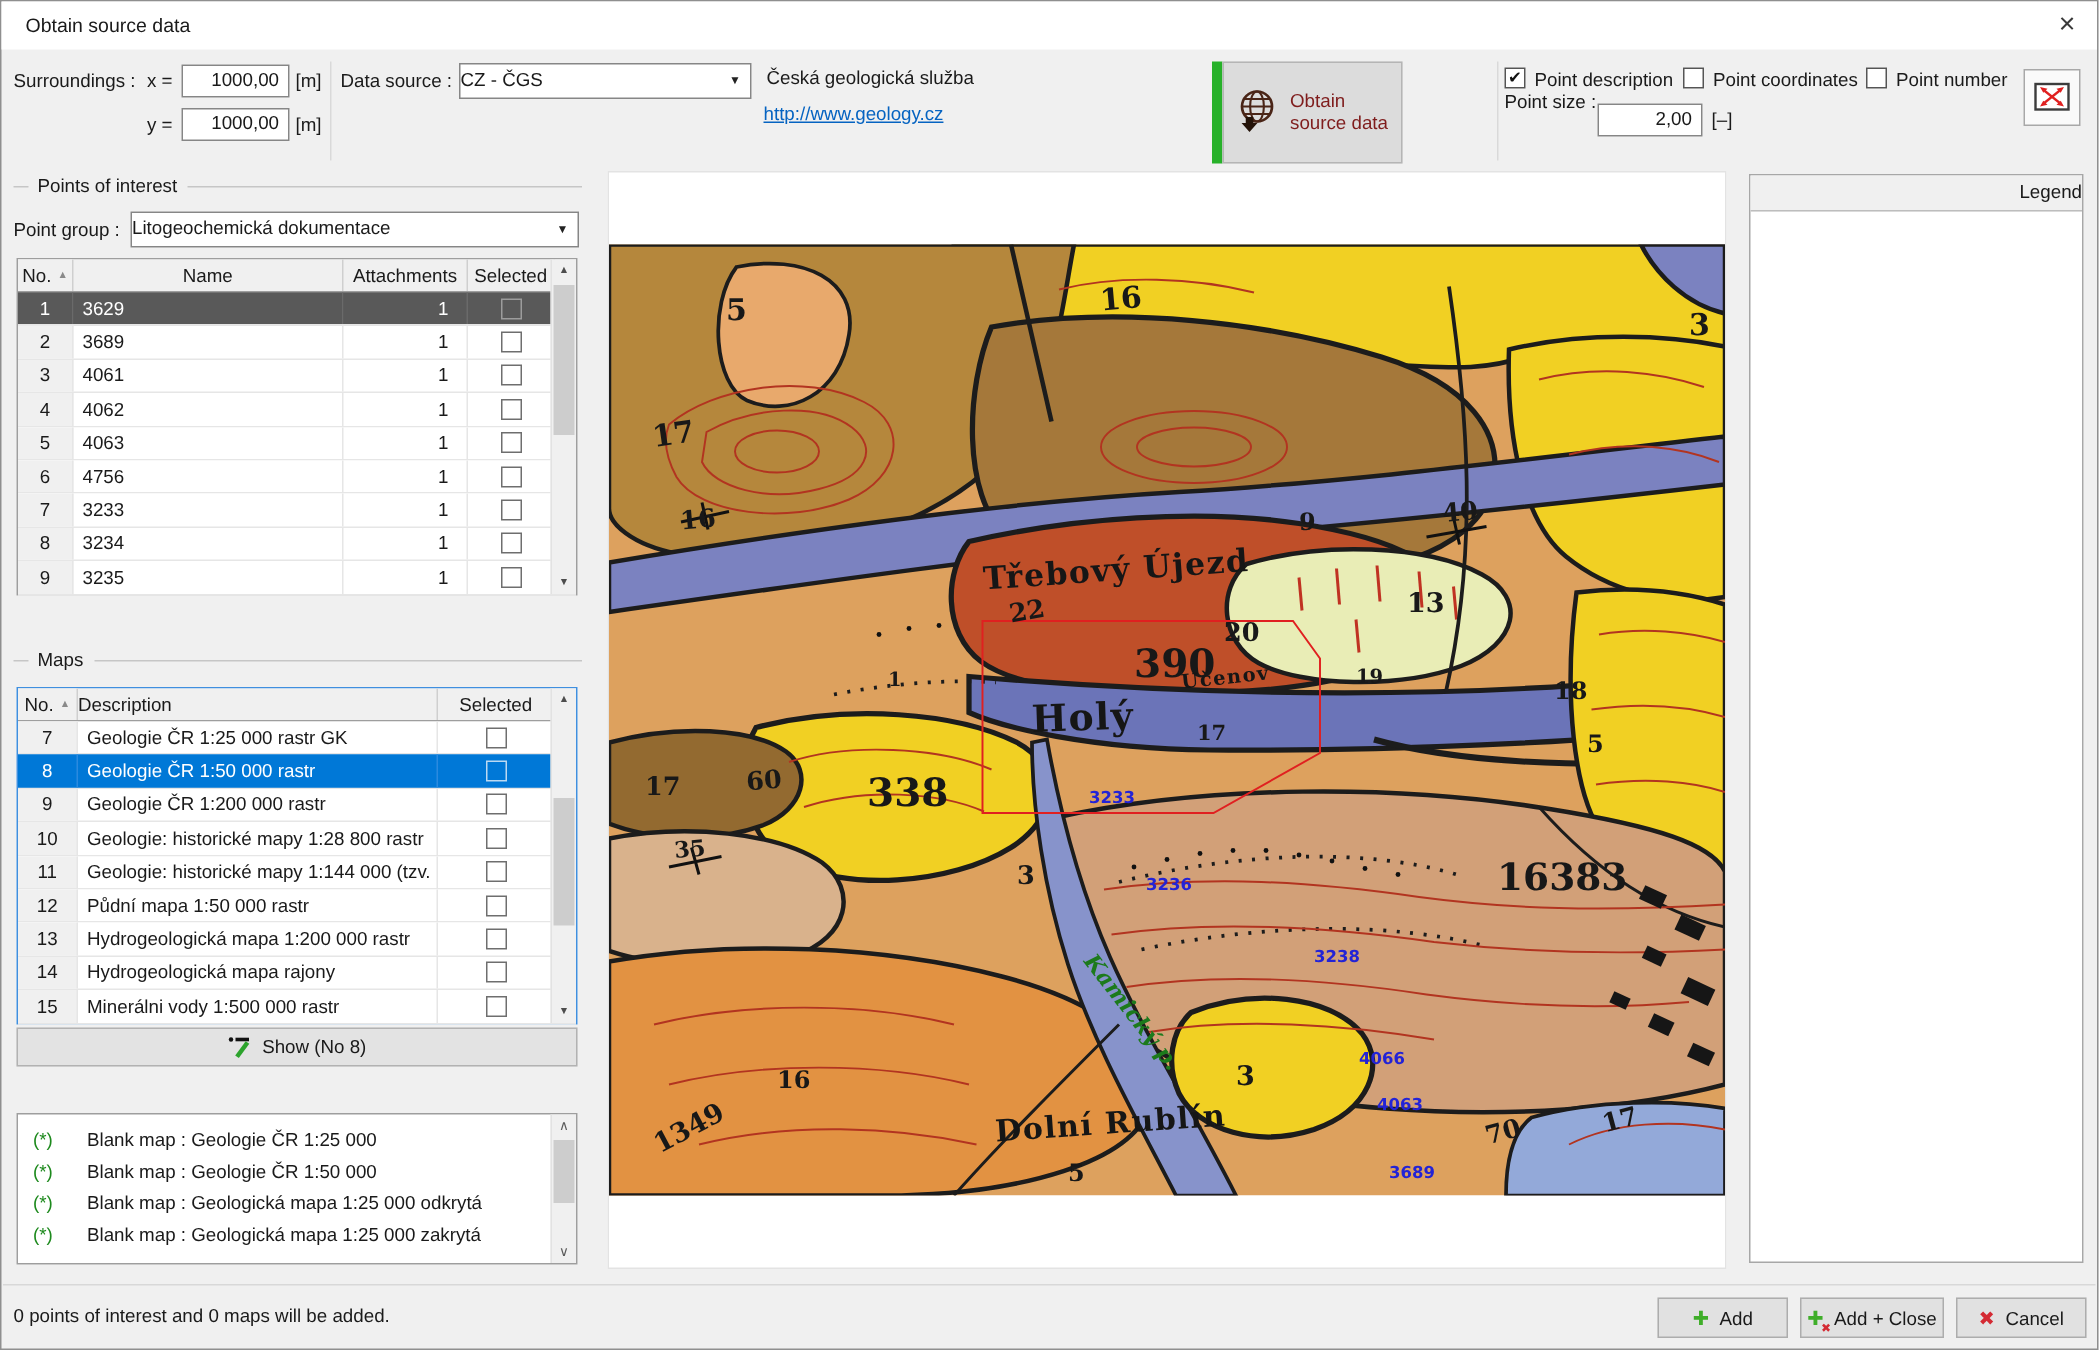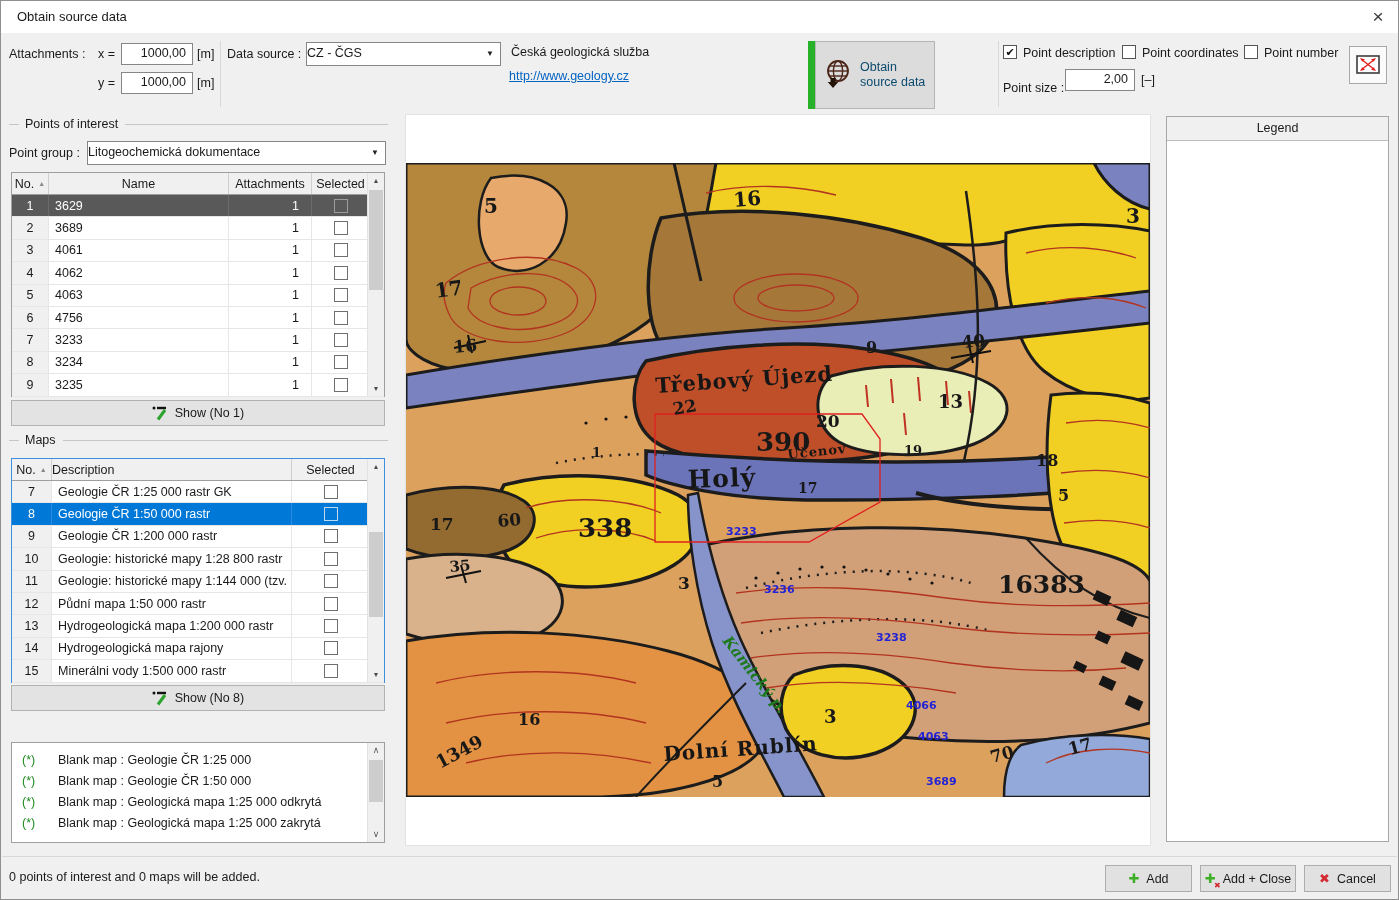--- a/index.html
+++ b/index.html
@@ -16,21 +16,21 @@
   .combo{position:absolute;background:#fff;border:1px solid #868686;box-sizing:border-box;
     padding:3px 22px 3px 0;white-space:nowrap;overflow:hidden;}
   .combo .arrow{position:absolute;right:6px;top:50%;transform:translateY(-52%);font-size:8px;color:#222;}
   .vsep{position:absolute;width:1px;background:#d9d9d9;}
   .cbx{position:absolute;width:14px;height:14px;background:#fff;border:1px solid #555;box-sizing:border-box;
     text-align:center;line-height:12px;font-size:11px;color:#111;}
   
   .obtain-wrap{position:absolute;left:807px;top:40px;width:127px;height:68px;display:flex;}
   .green-stripe{width:7px;background:#27b129;}
   .obtain-btn{flex:1;background:#dcdcdc;border:1px solid #b5b5b5;display:flex;align-items:center;gap:7px;padding:0 4px 0 7px;cursor:pointer;}
-  .obtain-text{line-height:15px;color:#0c4a6e;}
+  .obtain-text{line-height:15px;color:#7f1d1d;}
   .fit-btn{position:absolute;left:1348px;top:45px;width:38px;height:38px;background:#fafafa;border:1px solid #a8a8a8;
     box-sizing:border-box;display:flex;align-items:center;justify-content:center;cursor:pointer;}
   
   .grp{position:absolute;display:flex;align-items:center;width:379px;}
   .grp::before{content:"";width:10px;border-top:1px solid #c6c6c6;margin-right:6px;}
   .grp::after{content:"";flex:1;border-top:1px solid #c6c6c6;margin-left:7px;}
   
   .tbl{position:absolute;left:10px;width:374px;height:225px;background:#fff;border:1px solid #9e9e9e;box-sizing:border-box;}
   .tbl.focus{border:1px solid #3f8fdf;}
   .thead{display:flex;height:22px;background:#f0f0f0;border-bottom:1px solid #9e9e9e;box-sizing:border-box;}
@@ -64,21 +64,21 @@
   
   .info-box{position:absolute;left:10px;top:741px;width:374px;height:101px;background:#fff;border:1px solid #9e9e9e;box-sizing:border-box;}
   .info-item{display:flex;height:21px;align-items:center;padding-left:10px;}
   .info-item .bullet{color:#1e8a1e;width:22px;}
   .info-item .txt{margin-left:14px;white-space:nowrap;}
   .info-list{position:absolute;inset:6px 16px 0 0;}
   
   .map-panel{position:absolute;left:404px;top:113px;width:744px;height:730px;background:#fff;border:1px solid #e3e3e3;box-sizing:content-box;}
   .map-svg{position:absolute;left:0;top:48px;width:744px;height:634px;display:block;}
   .legend{position:absolute;left:1165px;top:115px;width:223px;height:726px;background:#fff;border:1px solid #a7a7a7;box-sizing:border-box;}
-  .legend-header{height:23px;background:#f0f0f0;border-bottom:1px solid #bdbdbd;text-align:center;line-height:23px;}
+  .legend-header{height:23px;background:#f0f0f0;border-bottom:1px solid #bdbdbd;text-align:right;line-height:23px;}
   
   .footer-sep{position:absolute;left:1px;right:1px;top:855px;border-top:1px solid #d8d8d8;}
   .status{position:absolute;left:8px;top:869px;}
   .btn{position:absolute;top:864px;height:27px;background:#e1e1e1;border:1px solid #adadad;box-sizing:border-box;
     display:flex;align-items:center;justify-content:center;gap:7px;font-size:12.5px;cursor:pointer;}
   .plus-ic{color:#3fae29;font-weight:bold;font-size:13px;line-height:13px;}
   .x-ic{color:#d42a33;font-weight:bold;font-size:13px;line-height:13px;}
   .plusx{position:relative;display:inline-block;}
   .plusx .mini-x{position:absolute;right:-5px;bottom:-4px;font-size:8px;color:#d42a33;}
   .link{color:#0563c1;text-decoration:underline;cursor:pointer;}
@@ -91,21 +91,21 @@
 </head>
 <body>
 
 <div class="dialog">
 
   <div class="titlebar">
     <span class="title">Obtain source data</span>
     <span class="close-btn">×</span>
   </div>
 
-  <span class="lbl" style="left:8px;top:46px;">Attachments :</span>
+  <span class="lbl" style="left:8px;top:46px;">Surroundings :</span>
   <span class="lbl" style="left:97px;top:46px;">x =</span>
   <div class="tinput" style="left:120px;top:42px;width:72px;height:22px;">1000,00</div>
   <span class="lbl" style="left:196px;top:46px;">[m]</span>
   <span class="lbl" style="left:97px;top:75px;">y =</span>
   <div class="tinput" style="left:120px;top:71px;width:72px;height:22px;">1000,00</div>
   <span class="lbl" style="left:196px;top:75px;">[m]</span>
 
   <div class="vsep" style="left:219px;top:40px;height:66px;"></div>
 
   <span class="lbl" style="left:226px;top:46px;">Data source :</span>
@@ -135,21 +135,21 @@
   </div>
 
   <div class="vsep" style="left:997px;top:40px;height:66px;"></div>
 
   <span class="cbx" style="left:1002px;top:44px;">✔</span>
   <span class="lbl" style="left:1022px;top:45px;">Point description</span>
   <span class="cbx" style="left:1121px;top:44px;"></span>
   <span class="lbl" style="left:1141px;top:45px;">Point coordinates</span>
   <span class="cbx" style="left:1243px;top:44px;"></span>
   <span class="lbl" style="left:1263px;top:45px;">Point number</span>
-  <span class="lbl" style="left:1002px;top:80px;">Point size :</span>
+  <span class="lbl" style="left:1002px;top:60px;">Point size :</span>
   <div class="tinput" style="left:1064px;top:68px;width:70px;height:22px;">2,00</div>
   <span class="lbl" style="left:1140px;top:72px;">[–]</span>
 
   <div class="fit-btn">
     <svg width="26" height="22" viewBox="0 0 26 22">
       <rect x="2" y="2" width="22" height="17" fill="#ffffff" stroke="#3c3c3c" stroke-width="1.6"></rect>
       <line x1="8" y1="6.5" x2="18" y2="14.5" stroke="#e02020" stroke-width="1.5"></line>
       <line x1="18" y1="6.5" x2="8" y2="14.5" stroke="#e02020" stroke-width="1.5"></line>
       <path d="M5,4 l5,1.2 -2.8,2.6 z" fill="#e02020"></path>
       <path d="M21,4 l-5,1.2 2.8,2.6 z" fill="#e02020"></path>
@@ -257,28 +257,20 @@
           </div>
         </div>
       </div>
     <div class="sb">
       <div class="arr">▲</div>
       <div class="thumb" style="top:17px;height:100px;"></div>
       <div class="arr bottom">▼</div>
     </div>
   </div>
 
-  <div class="show-btn" style="top:399px;">
-    <svg width="16" height="16" viewBox="0 0 16 16">
-      <circle cx="2" cy="3" r="1.5" fill="#111"></circle>
-      <line x1="5" y1="3" x2="14" y2="3" stroke="#111" stroke-width="2.4"></line>
-      <line x1="13" y1="5" x2="6" y2="14.5" stroke="#2ca32c" stroke-width="3"></line>
-    </svg>
-    <span>Show (No 1)</span>
-  </div>
 
   <div class="grp" style="left:8px;top:432px;">
     <span>Maps</span>
   </div>
 
   <div class="tbl focus" style="top:457px;">
     <div class="thead">
       <div class="cell m-no" style="justify-content:center;">
         <span>No.</span>
         <span class="sort">▲</span>

